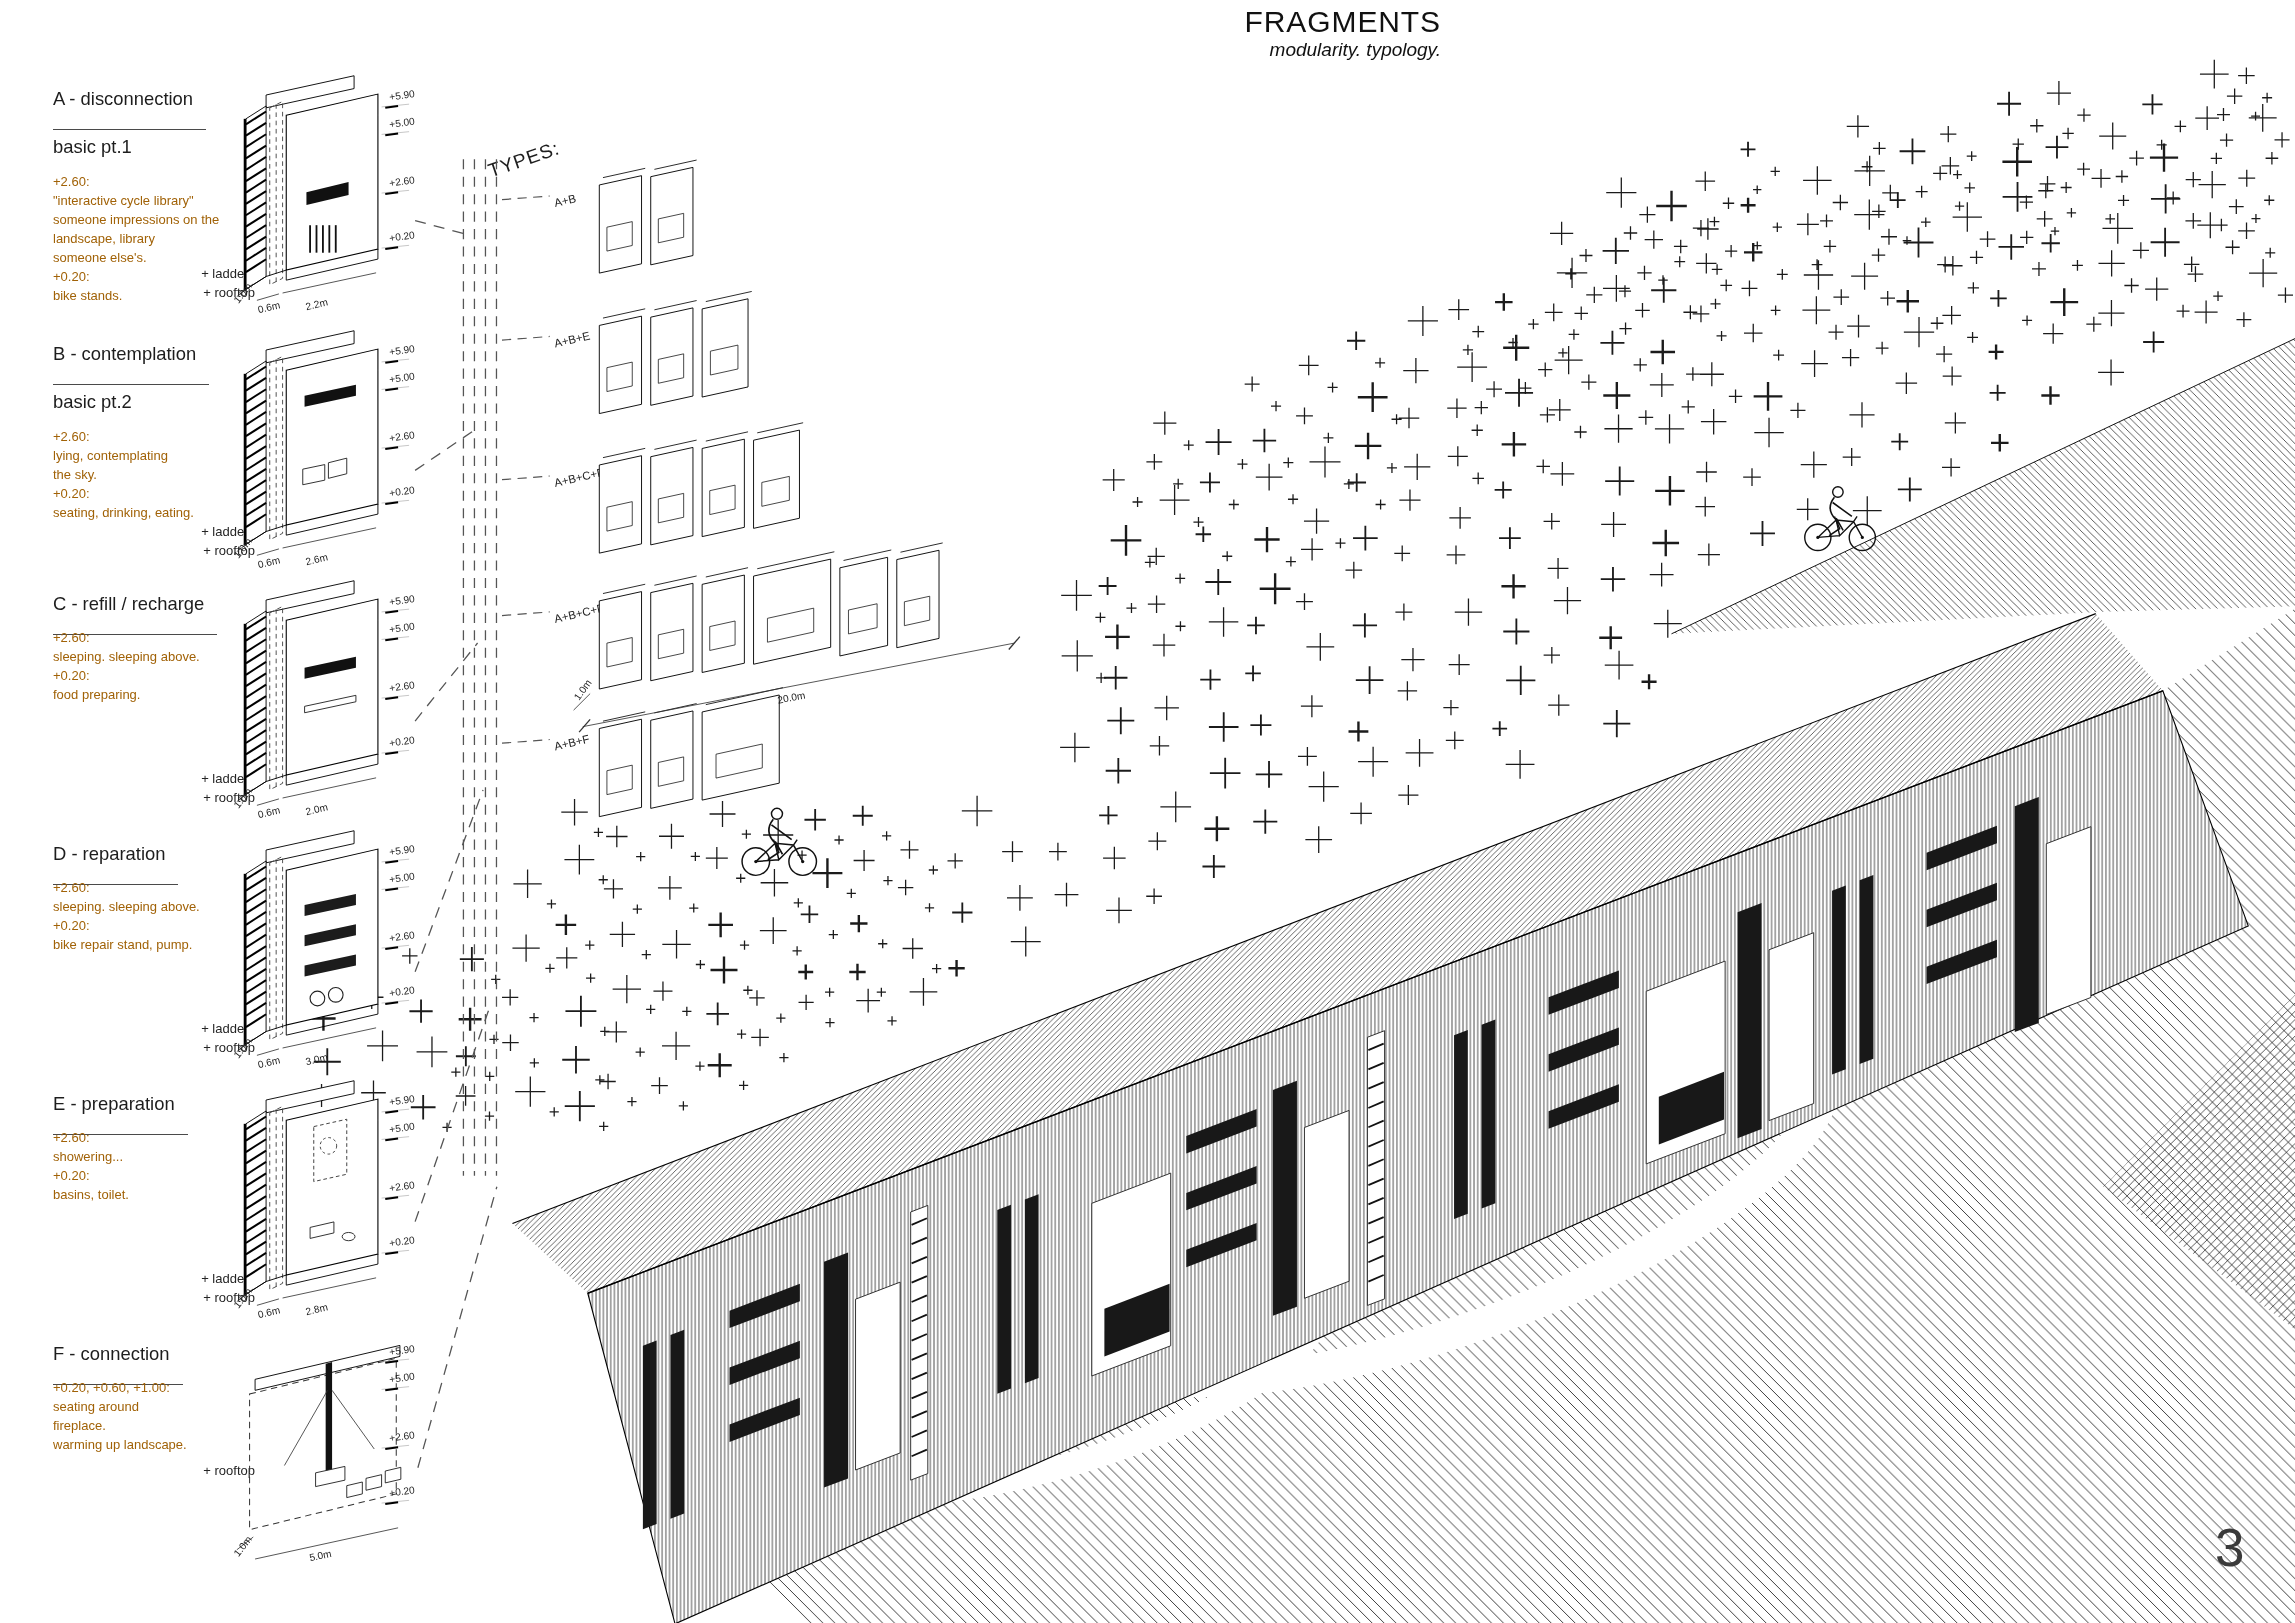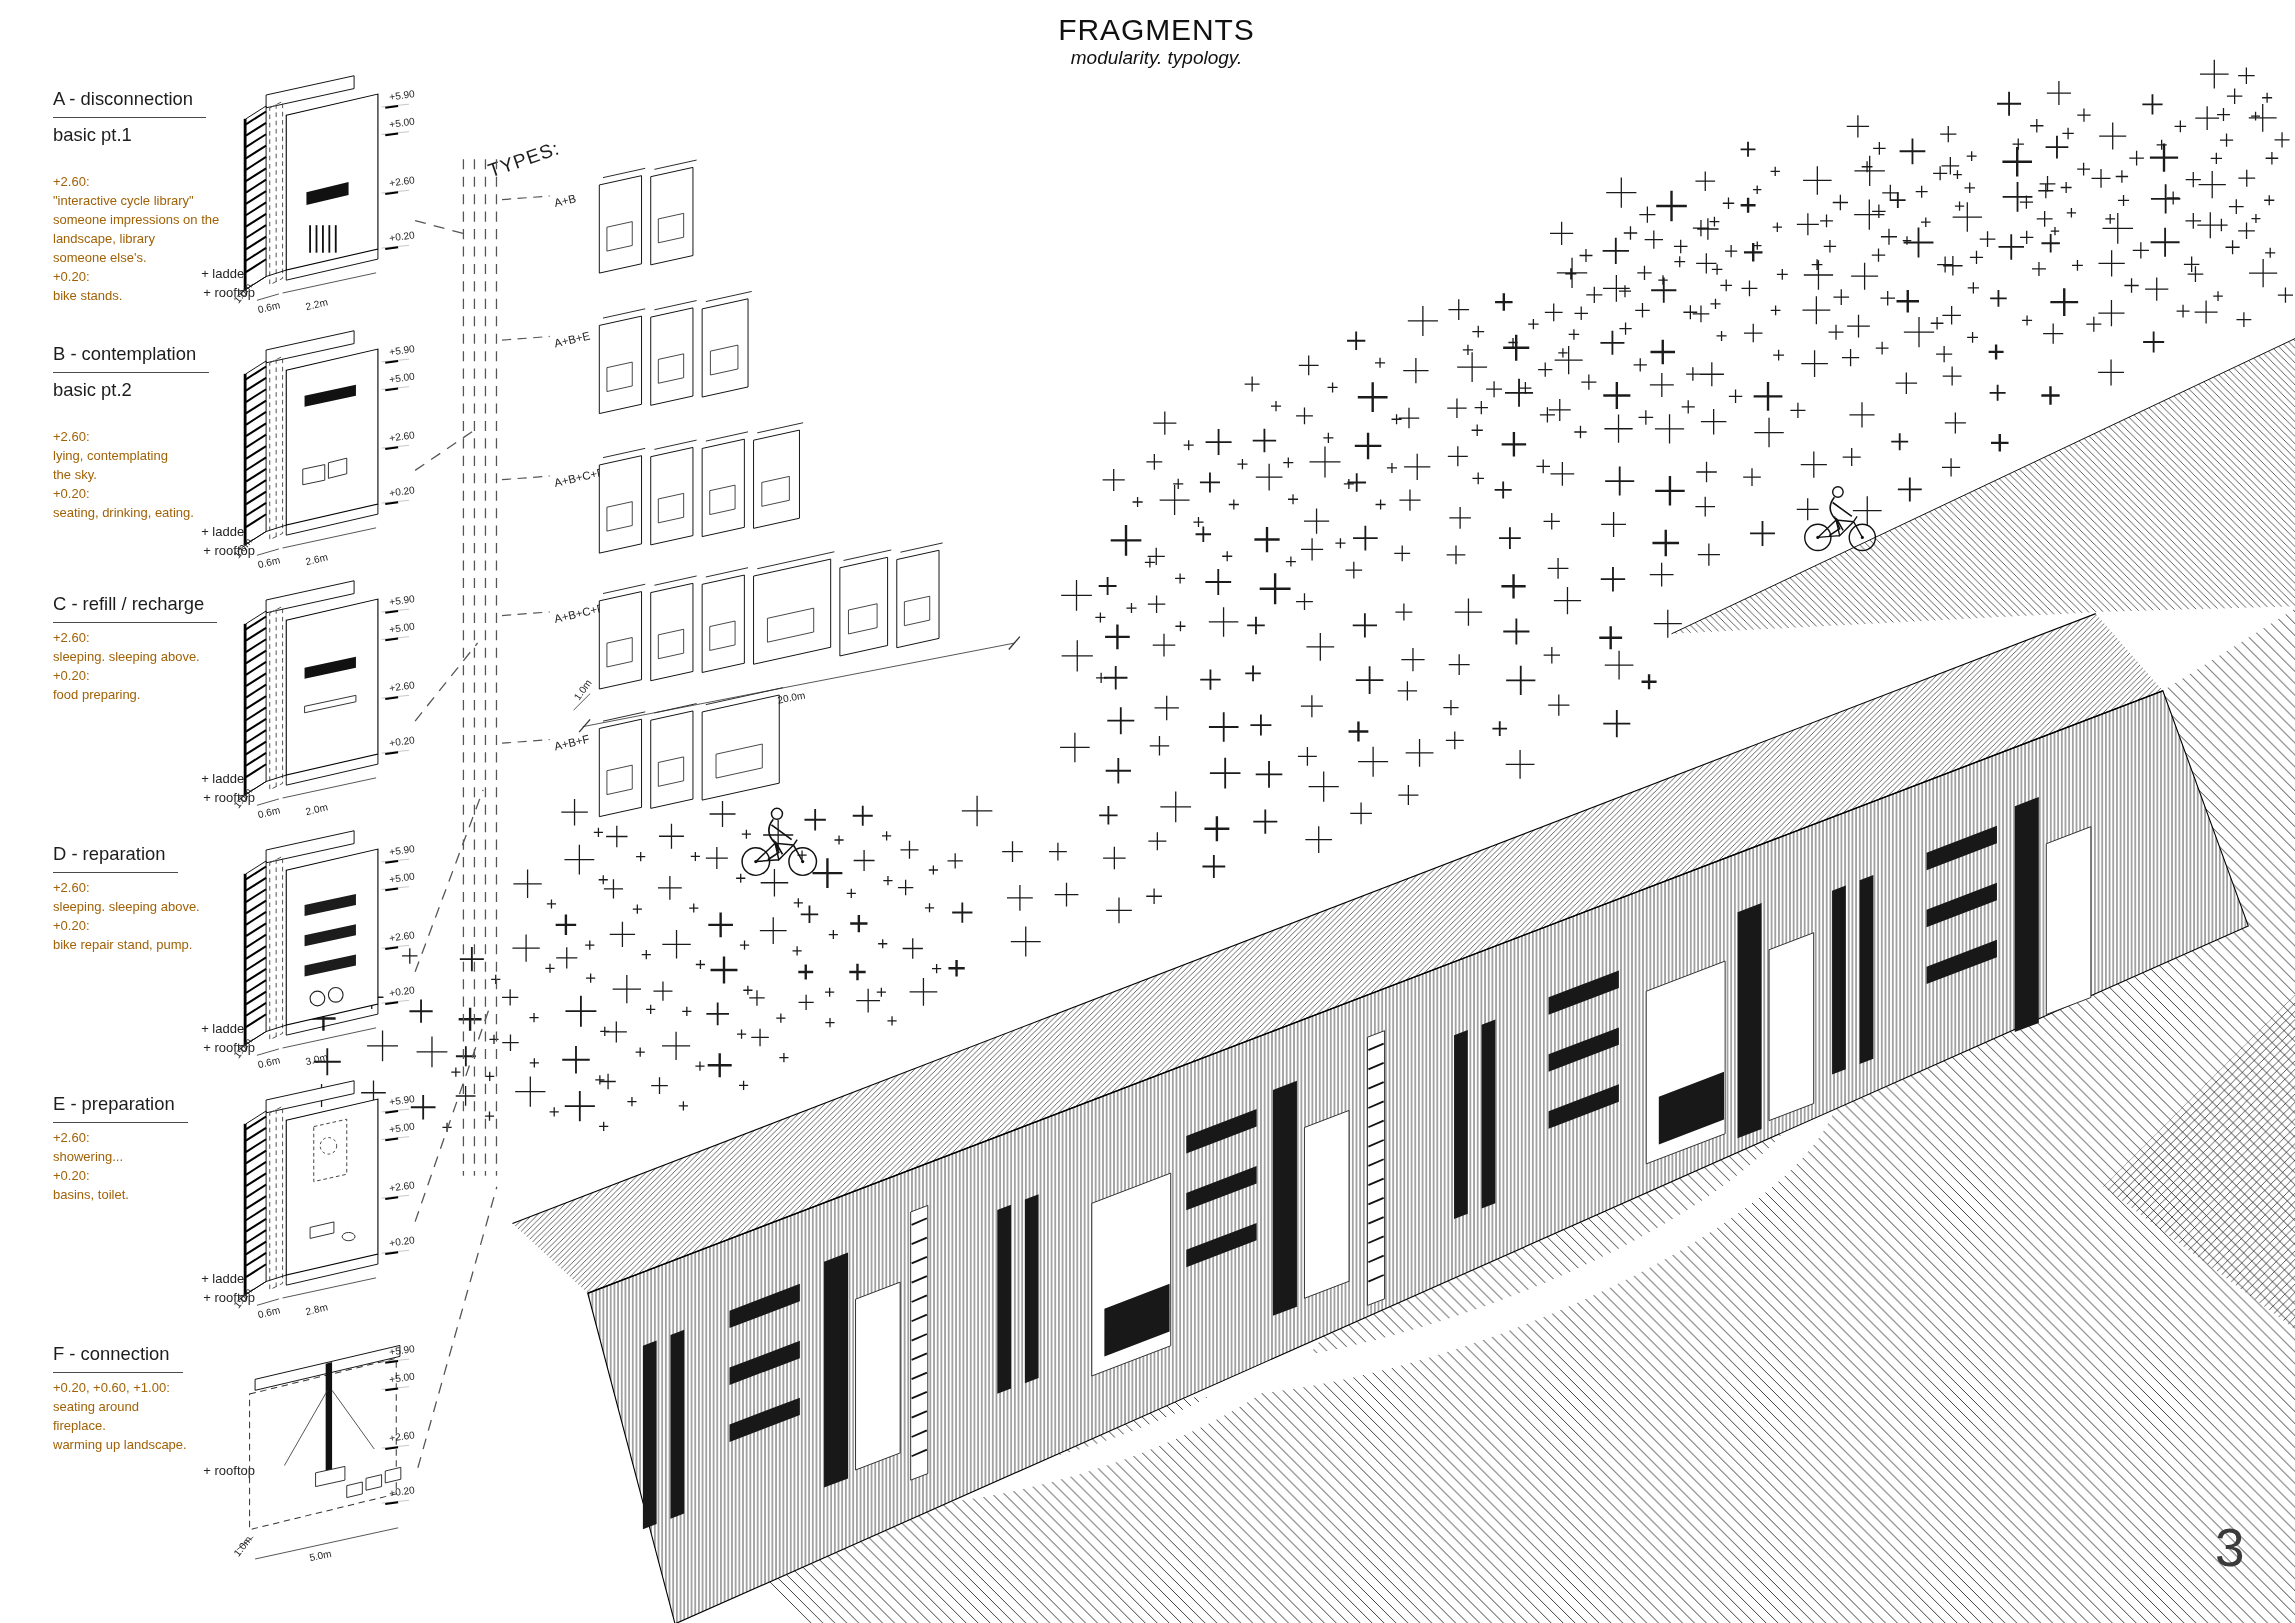--- a/index.html
+++ b/index.html
@@ -3,27 +3,27 @@
 <meta charset="utf-8">
 <style>
   html,body{margin:0;padding:0;}
   body{
     width:2296px;height:1624px;position:relative;overflow:hidden;
     background:#fff;color:#1a1a1a;
     font-family:"Liberation Sans", sans-serif;
   }
   .abs{position:absolute;}
   
-  .title-block{left:872px;top:13px;width:569px;text-align:center;}
+  .title-block{left:872px;top:5px;width:569px;text-align:right;}
   .title-main{font-size:30px;letter-spacing:0.9px;color:#111;}
   .title-sub{font-size:19px;font-style:italic;margin-top:0;color:#111;}
   
   .module{left:53px;width:432px;height:250px;}
   .mod-head{font-size:18.4px;color:#1d1d1d;}
-  .mod-head span{border-bottom:1.8px solid #4a4a4a;padding-bottom:7px;padding-right:13px;display:inline-block;}
+  .mod-head span{border-bottom:1.8px solid #4a4a4a;padding-bottom:19px;padding-right:13px;display:inline-block;}
   .mod-sub{font-size:18.4px;margin-top:6.4px;color:#1d1d1d;}
   .mod-body{position:absolute;left:0;font-size:13px;line-height:19px;color:#a16207;width:184px;}
   .mod-extras{position:absolute;left:55px;width:147px;text-align:right;font-size:13px;line-height:19px;color:#242424;}
   .mod-axon{position:absolute;left:180px;top:-14.7px;width:211px;height:275px;overflow:visible;}
   svg text{font-family:"Liberation Sans", sans-serif;fill:#1d1d1d;}
   .dimtxt{font-size:11px;}
   .elevtxt{font-size:11px;}
   .typestxt{font-size:21px;letter-spacing:1px;}
   .combotxt{font-size:12.5px;}
   

